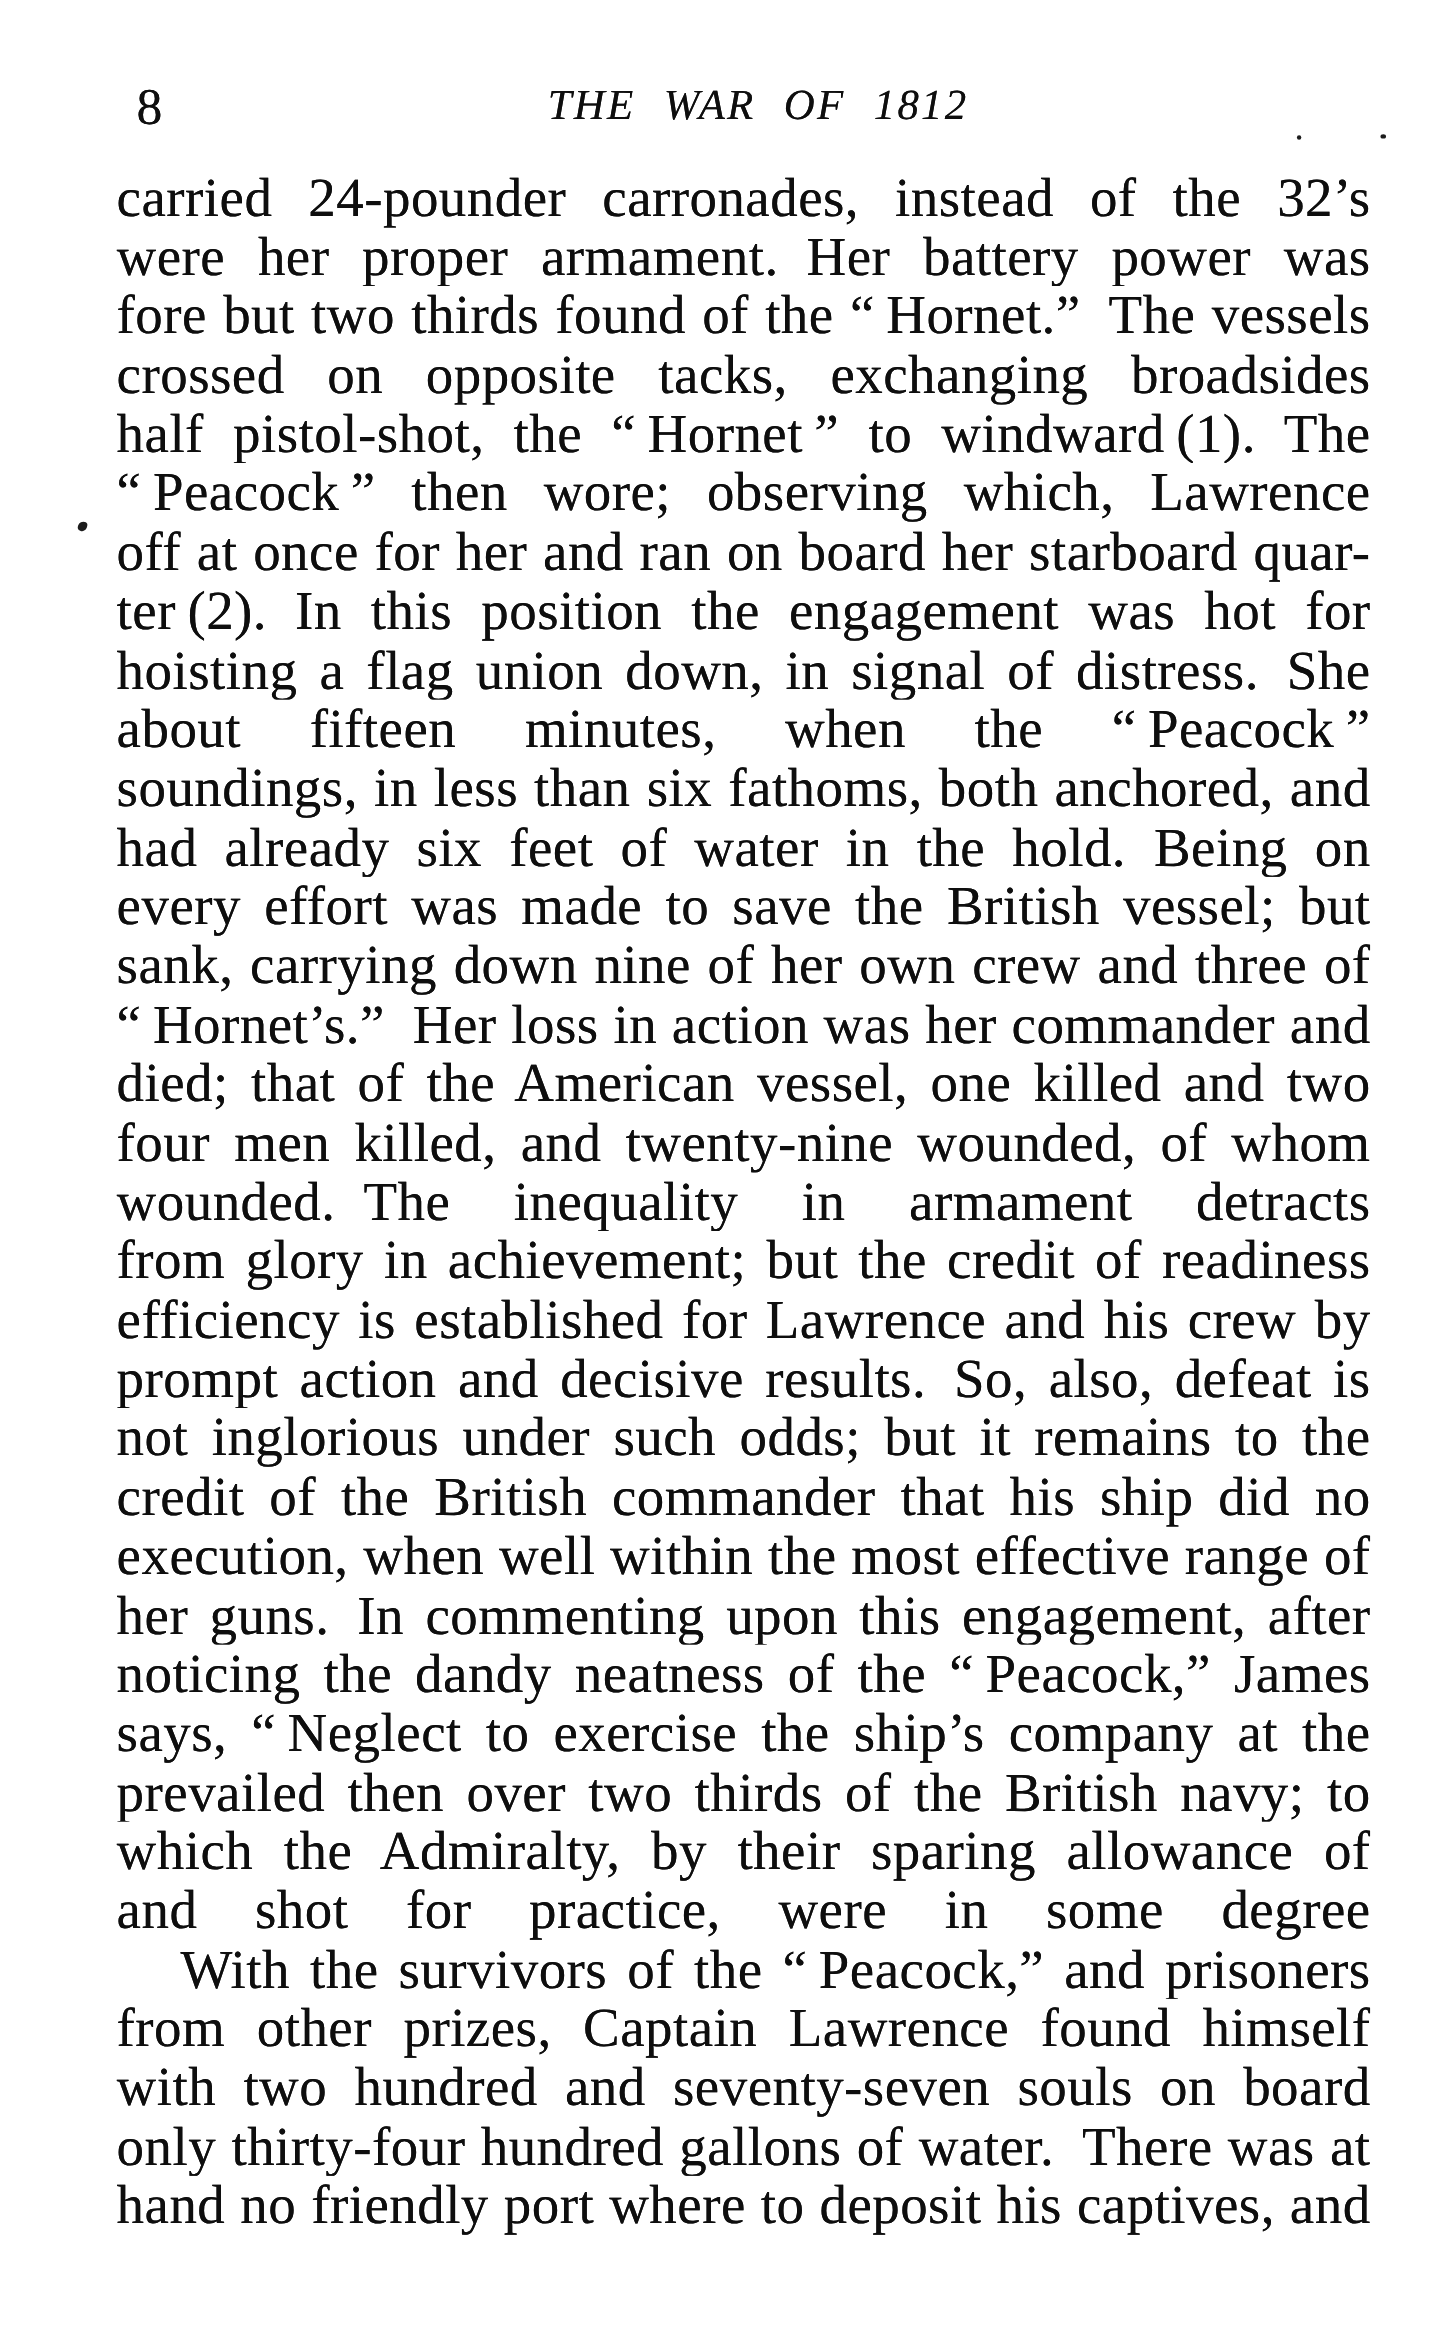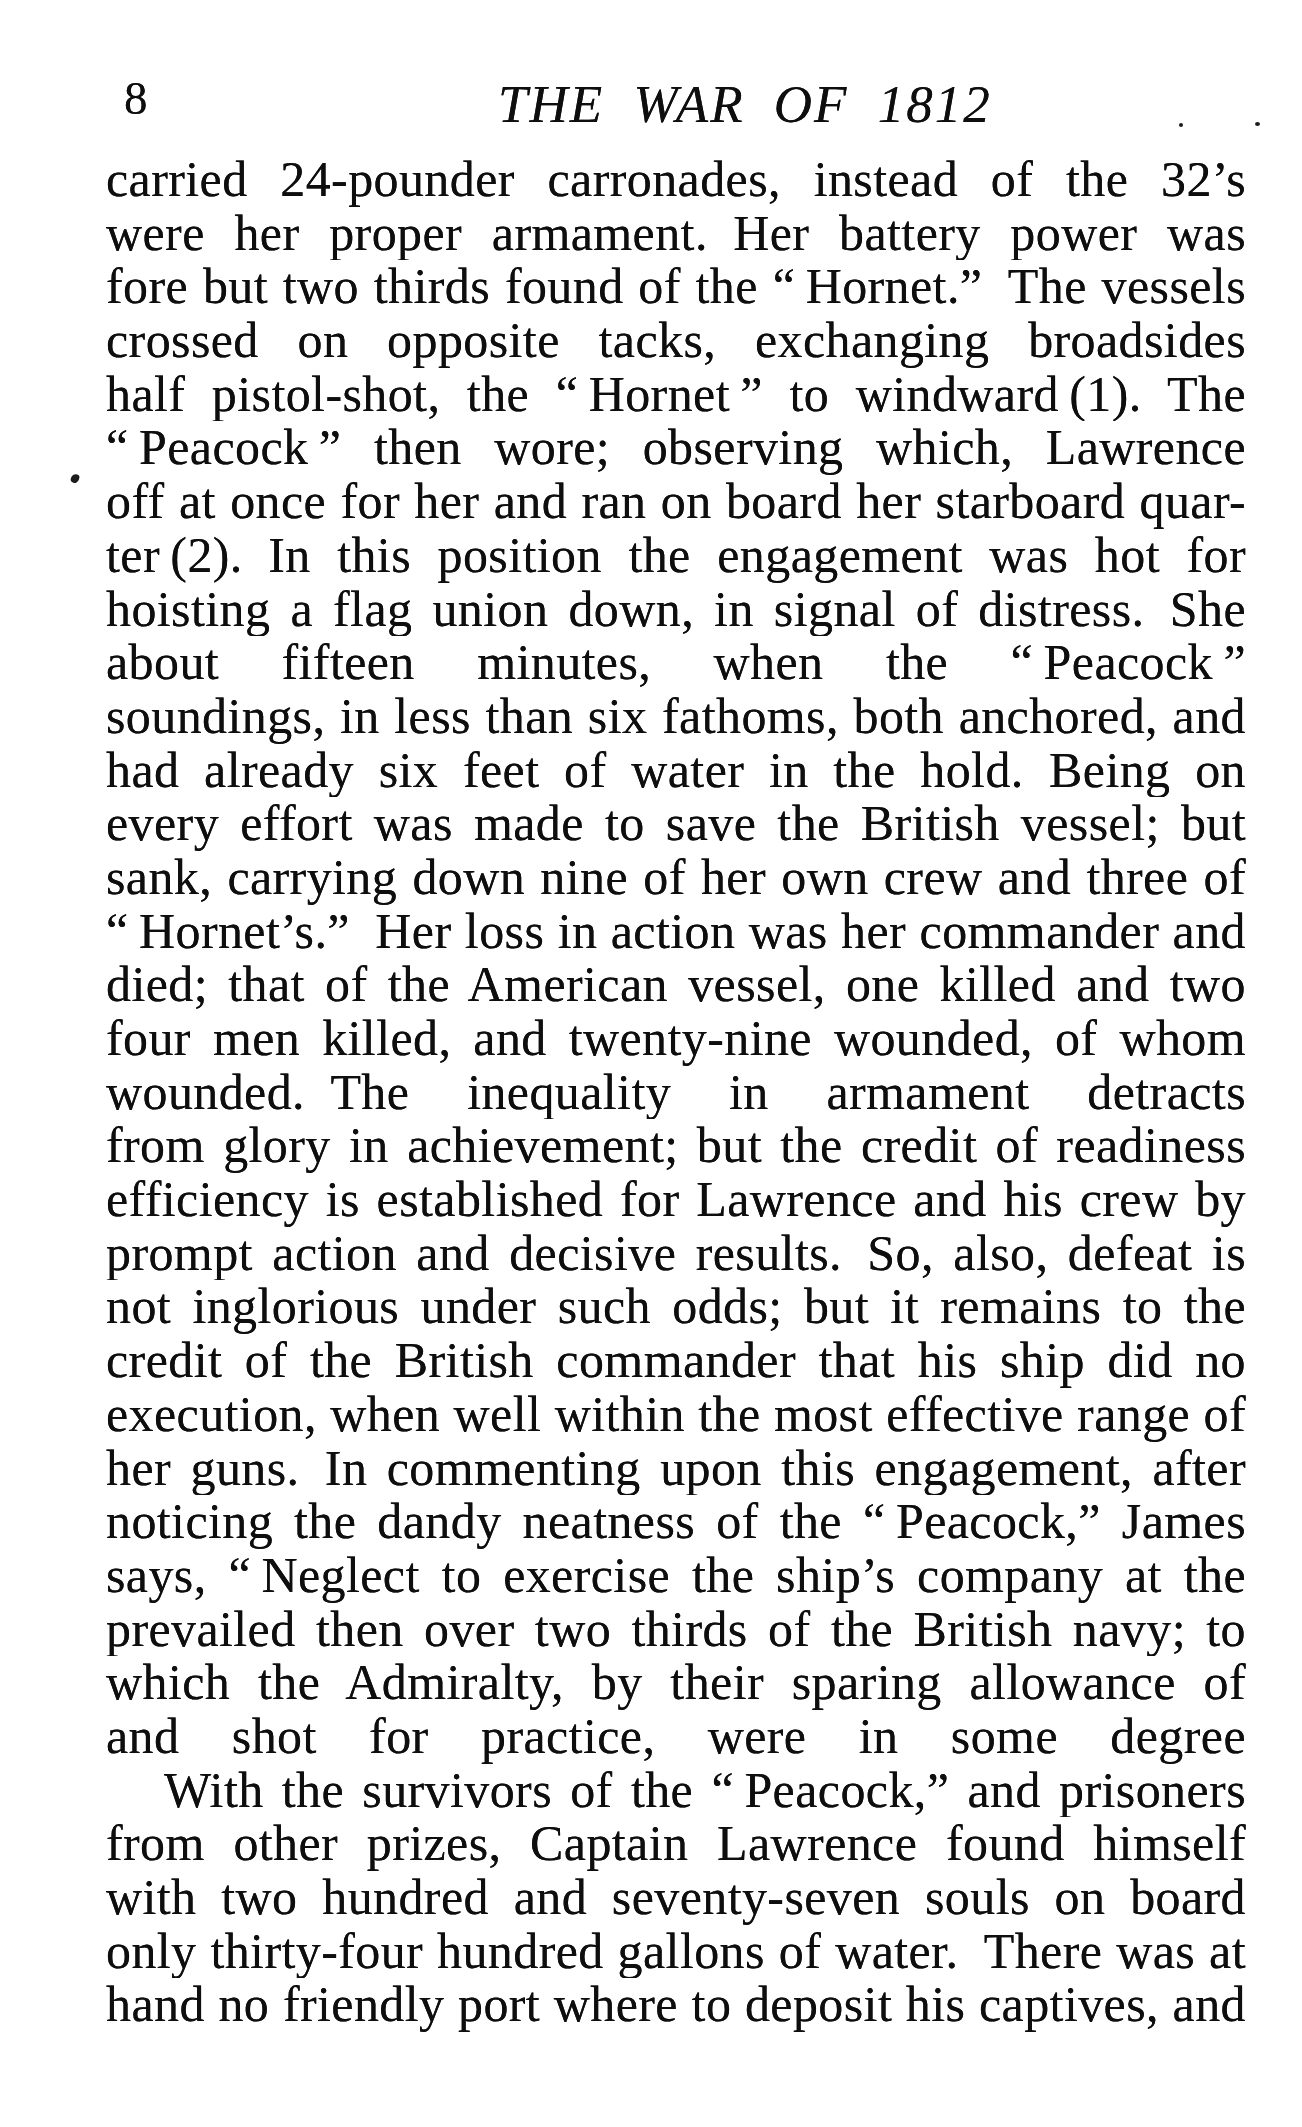--- a/index.html
+++ b/index.html
@@ -17,21 +17,21 @@
     left: 124px;
     top: 71px;
     font-size: 47px;
     line-height: 1.15;
     text-shadow: 0 0 0.6px rgba(0,0,0,0.85);
   }
   .running-head {
     position: absolute;
     left: 498px;
     top: 74px;
-    font-size: 53px;
+    font-size: 39px;
     line-height: 1.15;
     font-style: italic;
     letter-spacing: 2px;
     word-spacing: 14px;
     white-space: nowrap;
     text-shadow: 0 0 0.6px rgba(0,0,0,0.85);
   }
   .body-text {
     position: absolute;
     left: 106px;

